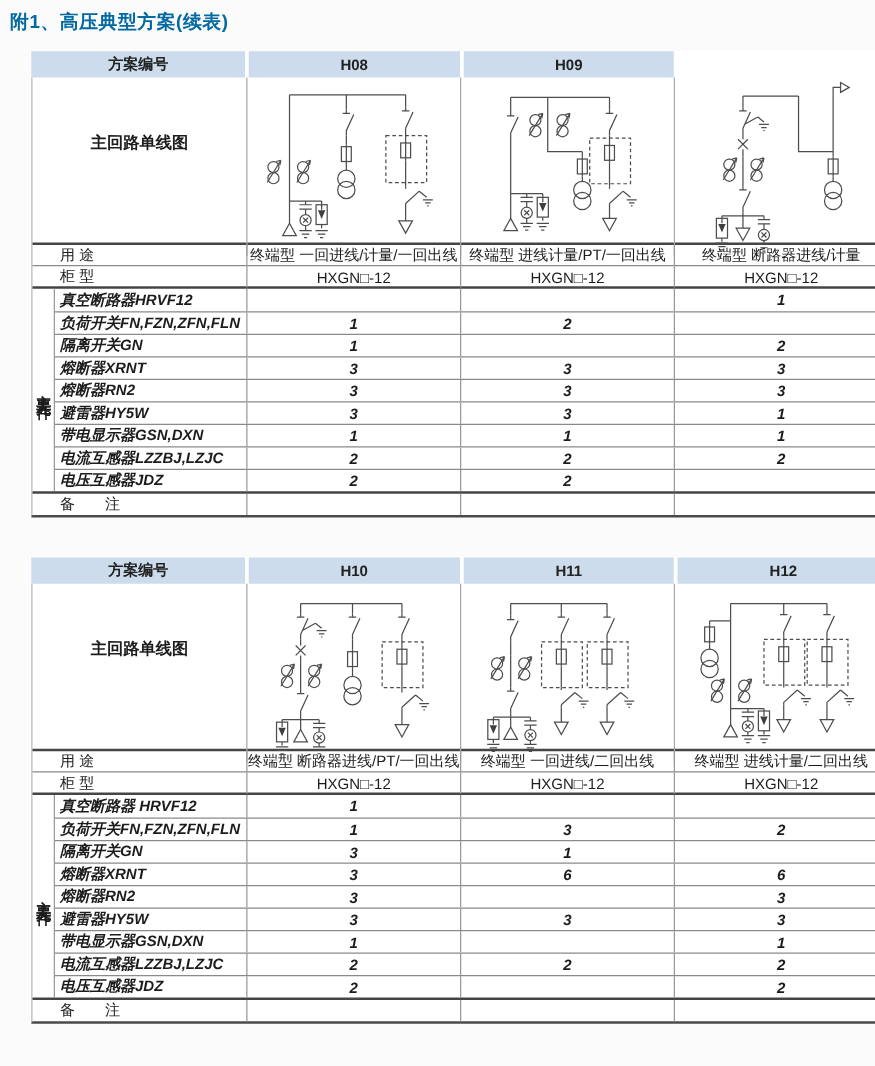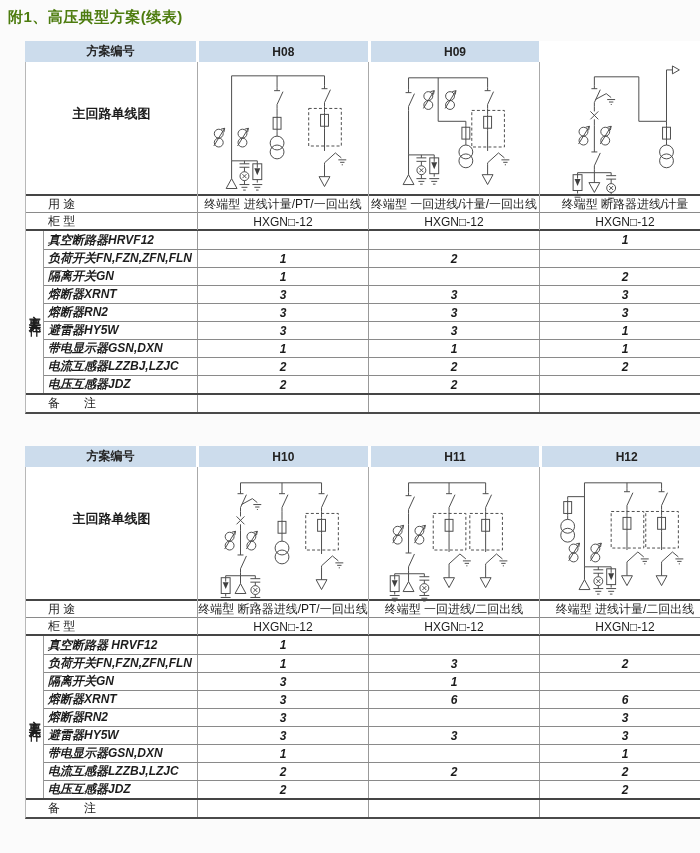--- a/index.html
+++ b/index.html
@@ -1,19 +1,19 @@
 <!DOCTYPE html>
 <html><head>
 <meta charset="utf-8">
 <style>
   * { margin:0; padding:0; box-sizing:border-box; }
   html,body { width:700px; height:853px; background:#f8f8f8; overflow:hidden;
     font-family:"Liberation Sans","DejaVu Sans",sans-serif; color:#1c1c1c; }
   .page { width:700px; height:853px; background:#fbfbfb; }
-  .title { padding:8px 0 14px 8px; font-size:15px; font-weight:bold; color:#4d7c0f; letter-spacing:.5px; }
+  .title { padding:8px 0 14px 8px; font-size:15px; font-weight:bold; color:#0369a1; letter-spacing:.5px; }
   .tbl { width:686px; margin-left:25px; background:#fff; }
   .tbl + .tbl { margin-top:32px; }
   
   .hdr { display:grid; grid-template-columns:171px 1fr 1fr 1fr; gap:3px; background:#fff; }
   .hdr .hcell { background:#ccdcec; height:21px; display:flex; align-items:center; justify-content:center;
     font-size:12px; font-weight:bold; color:#222; }
   
   .body { border-left:1px solid #b8b8b8; border-right:1px solid #b8b8b8; border-bottom:2px solid #4a4a4a; }
   .drow { display:grid; grid-template-columns:171px 1fr 1fr 1fr; height:132px; }
   .drow > div { border-left:1px solid #aaa; }
@@ -197,22 +197,22 @@
               <use href="#g-cap" transform="translate(72,115)"></use>
               <path d="M72,118.5 V123"></path>
               <use href="#g-ind" transform="translate(72,123)"></use>
               <path d="M72,132 V135"></path>
               <use href="#g-gnd" transform="translate(72,135)"></use>
           </svg>
         </div>
       </div>
       <div class="trow usage">
         <div>用 途</div>
+        <div>终端型 一回进线/计量/一回出线</div>
         <div>终端型 进线计量/PT/一回出线</div>
-        <div>终端型 一回进线/计量/一回出线</div>
         <div>终端型 断路器进线/计量</div>
       </div>
       <div class="trow cab">
         <div>柜 型</div>
         <div>HXGN□-12</div>
         <div>HXGN□-12</div>
         <div>HXGN□-12</div>
       </div>
       <div class="comps">
         <div class="strip">

